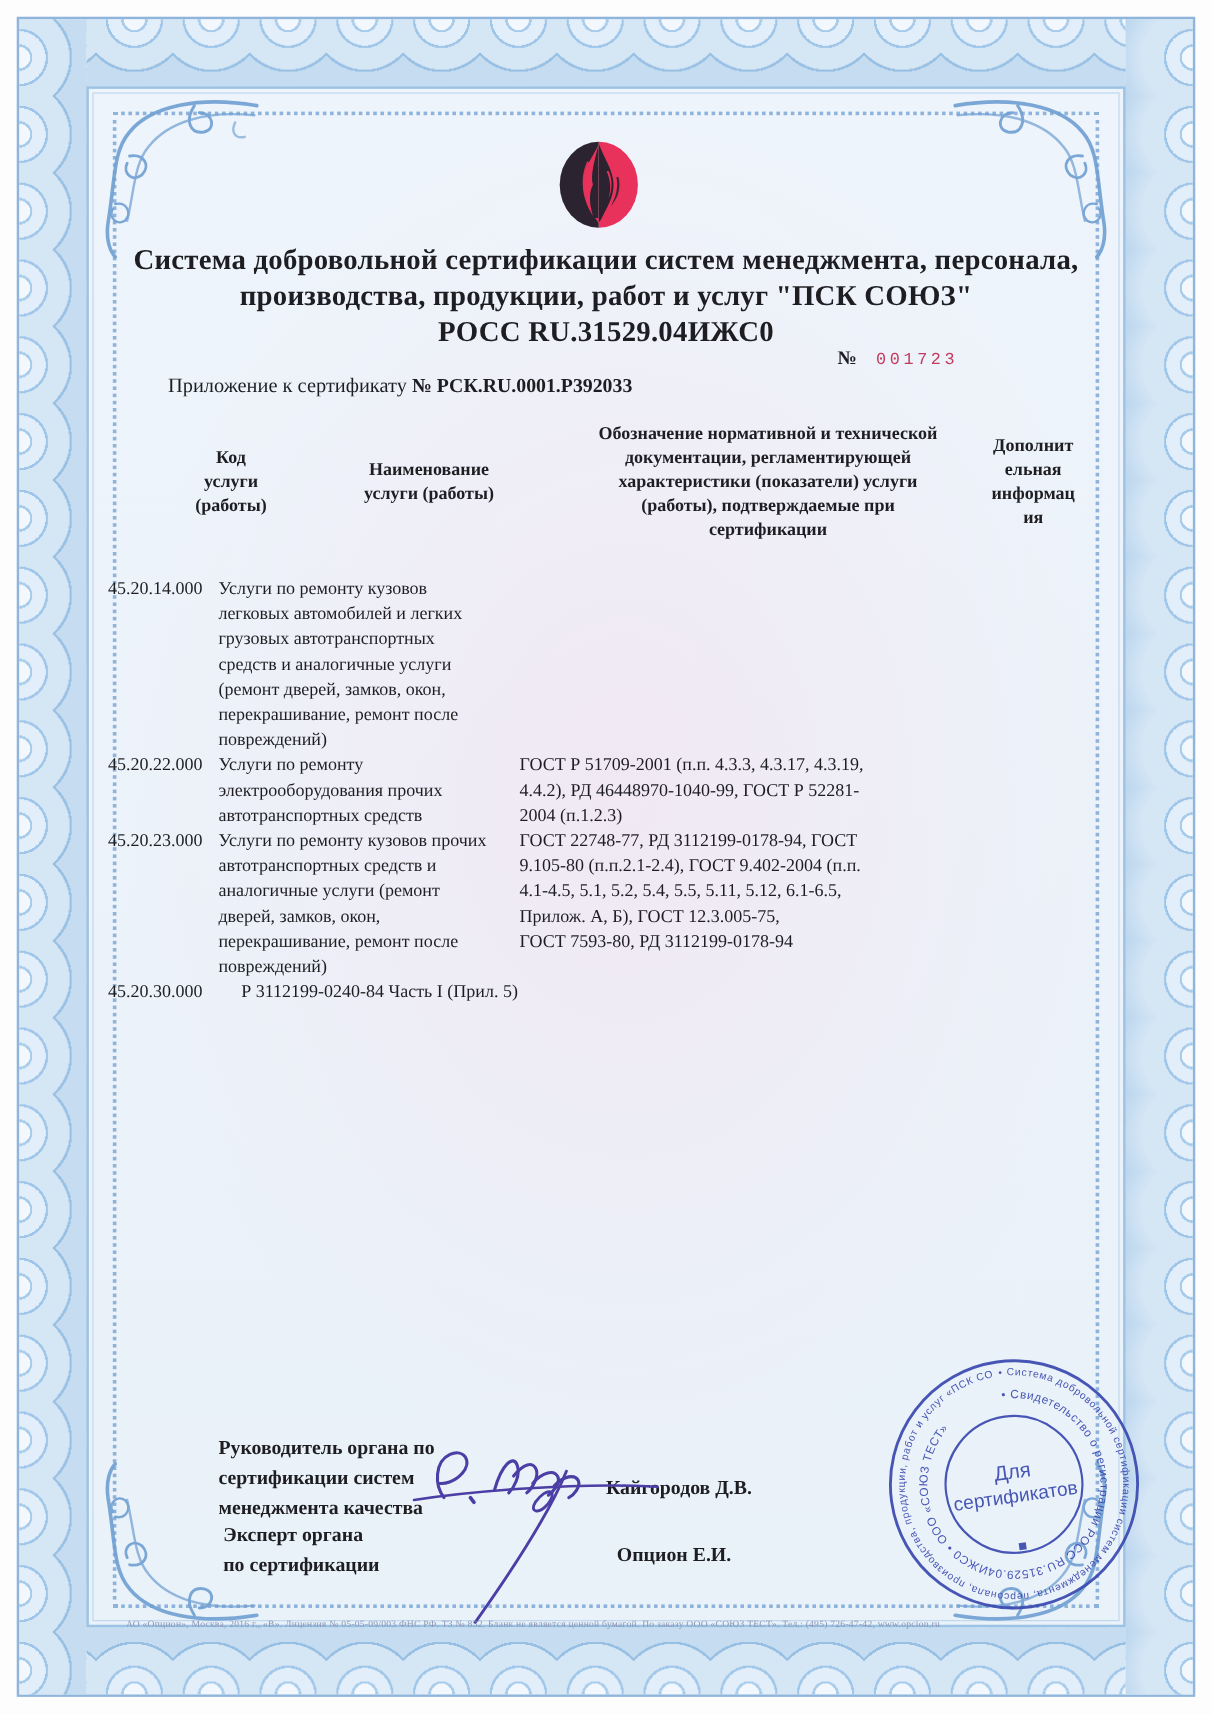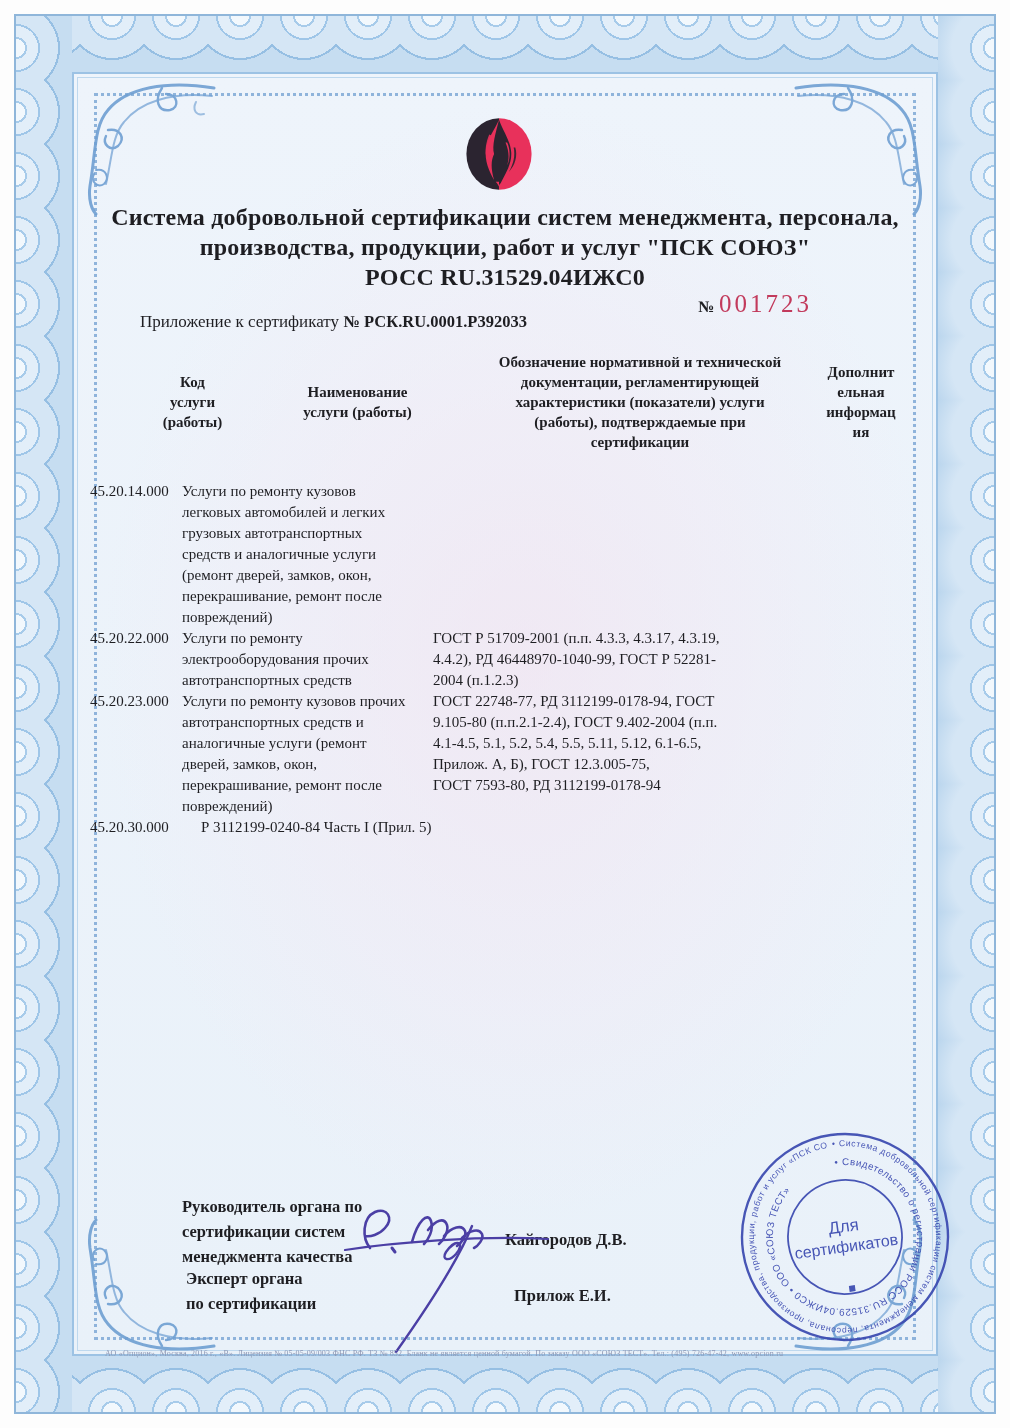--- a/index.html
+++ b/index.html
@@ -28,21 +28,21 @@
   .flourish{position:absolute; width:150px; height:150px; opacity:.9;}
   .fl-tl{left:66px; top:66px;}
   .fl-tr{right:66px; top:66px; transform:scaleX(-1);}
   .fl-bl{left:66px; bottom:60px; transform:scaleY(-1);}
   .fl-br{right:66px; bottom:60px; transform:scale(-1,-1);}
   
   .logo{position:absolute; left:458px; top:110px; width:82px; height:88px;}
   .title{position:absolute; left:105px; width:800px; text-align:center; font-weight:bold; font-size:24px; letter-spacing:.2px;}
   .t1{top:204px;} .t2{top:234px;} .t3{top:264px;}
   .serial{position:absolute; left:698px; top:290px; font-size:16px; font-weight:bold;}
-  .serial .digits{font-family:Liberation Serif, serif; font-size:25px; font-weight:normal; letter-spacing:3px; color:#c23a5c; margin-left:5px;}
+  .serial .digits{font-family:Liberation Mono, monospace; font-size:14px; font-weight:normal; letter-spacing:3px; color:#c23a5c; margin-left:16px;}
   .subtitle{position:absolute; left:140px; top:312px; font-size:17px;}
   .subtitle b{font-size:16.5px;}
   
   .thead{position:absolute; left:0; top:352px; width:1010px; display:flex; align-items:center; font-weight:bold; font-size:15px; line-height:20px; text-align:center;}
   .thead .h1{width:95px; margin-left:145px;}
   .thead .h2{width:215px; margin-left:10px;}
   .thead .h3{width:330px; margin-left:10px;}
   .thead .h4{width:92px; margin-left:10px;}
   .tbody{position:absolute; left:0; top:481px; width:1010px; font-size:15px; line-height:21px;}
   .trow{display:flex; align-items:flex-start;}
@@ -205,21 +205,21 @@
       <div class="c-docs pre">Р 3112199-0240-84 Часть I  (Прил. 5)</div>
     </div>
   </div>
 
   <div class="sig-label lbl1 pre">Руководитель органа по
 сертификации систем
 менеджмента качества</div>
   <div class="sig-name nm1">Кайгородов Д.В.</div>
   <div class="sig-label lbl2 pre">Эксперт органа
 по сертификации</div>
-  <div class="sig-name nm2">Прилож Е.И.</div>
+  <div class="sig-name nm2">Опцион Е.И.</div>
 
   <svg class="sig-svg sg1" width="214" height="78" viewBox="0 0 214 78" fill="none" stroke="#4b3fa5" stroke-width="2.6" stroke-linecap="round">
     <path d="M30,58 C22,48 22,28 35,22 C47,17 54,28 45,38 C39,45 30,47 25,46"></path>
     <path d="M52,58 l3,4" stroke-width="3"></path>
     <path d="M72,52 C78,30 88,22 91,31 C94,40 88,50 84,54"></path>
     <path d="M88,40 C96,30 104,27 107,35 C109,41 103,51 99,54"></path>
     <path d="M104,46 C112,37 122,34 125,41 C127,46 121,53 117,56"></path>
     <path d="M122,48 C130,40 139,38 142,44 C144,49 138,56 134,58"></path>
     <path d="M5,60 C50,53 140,45 208,49" stroke-width="2.2"></path>
   </svg>

